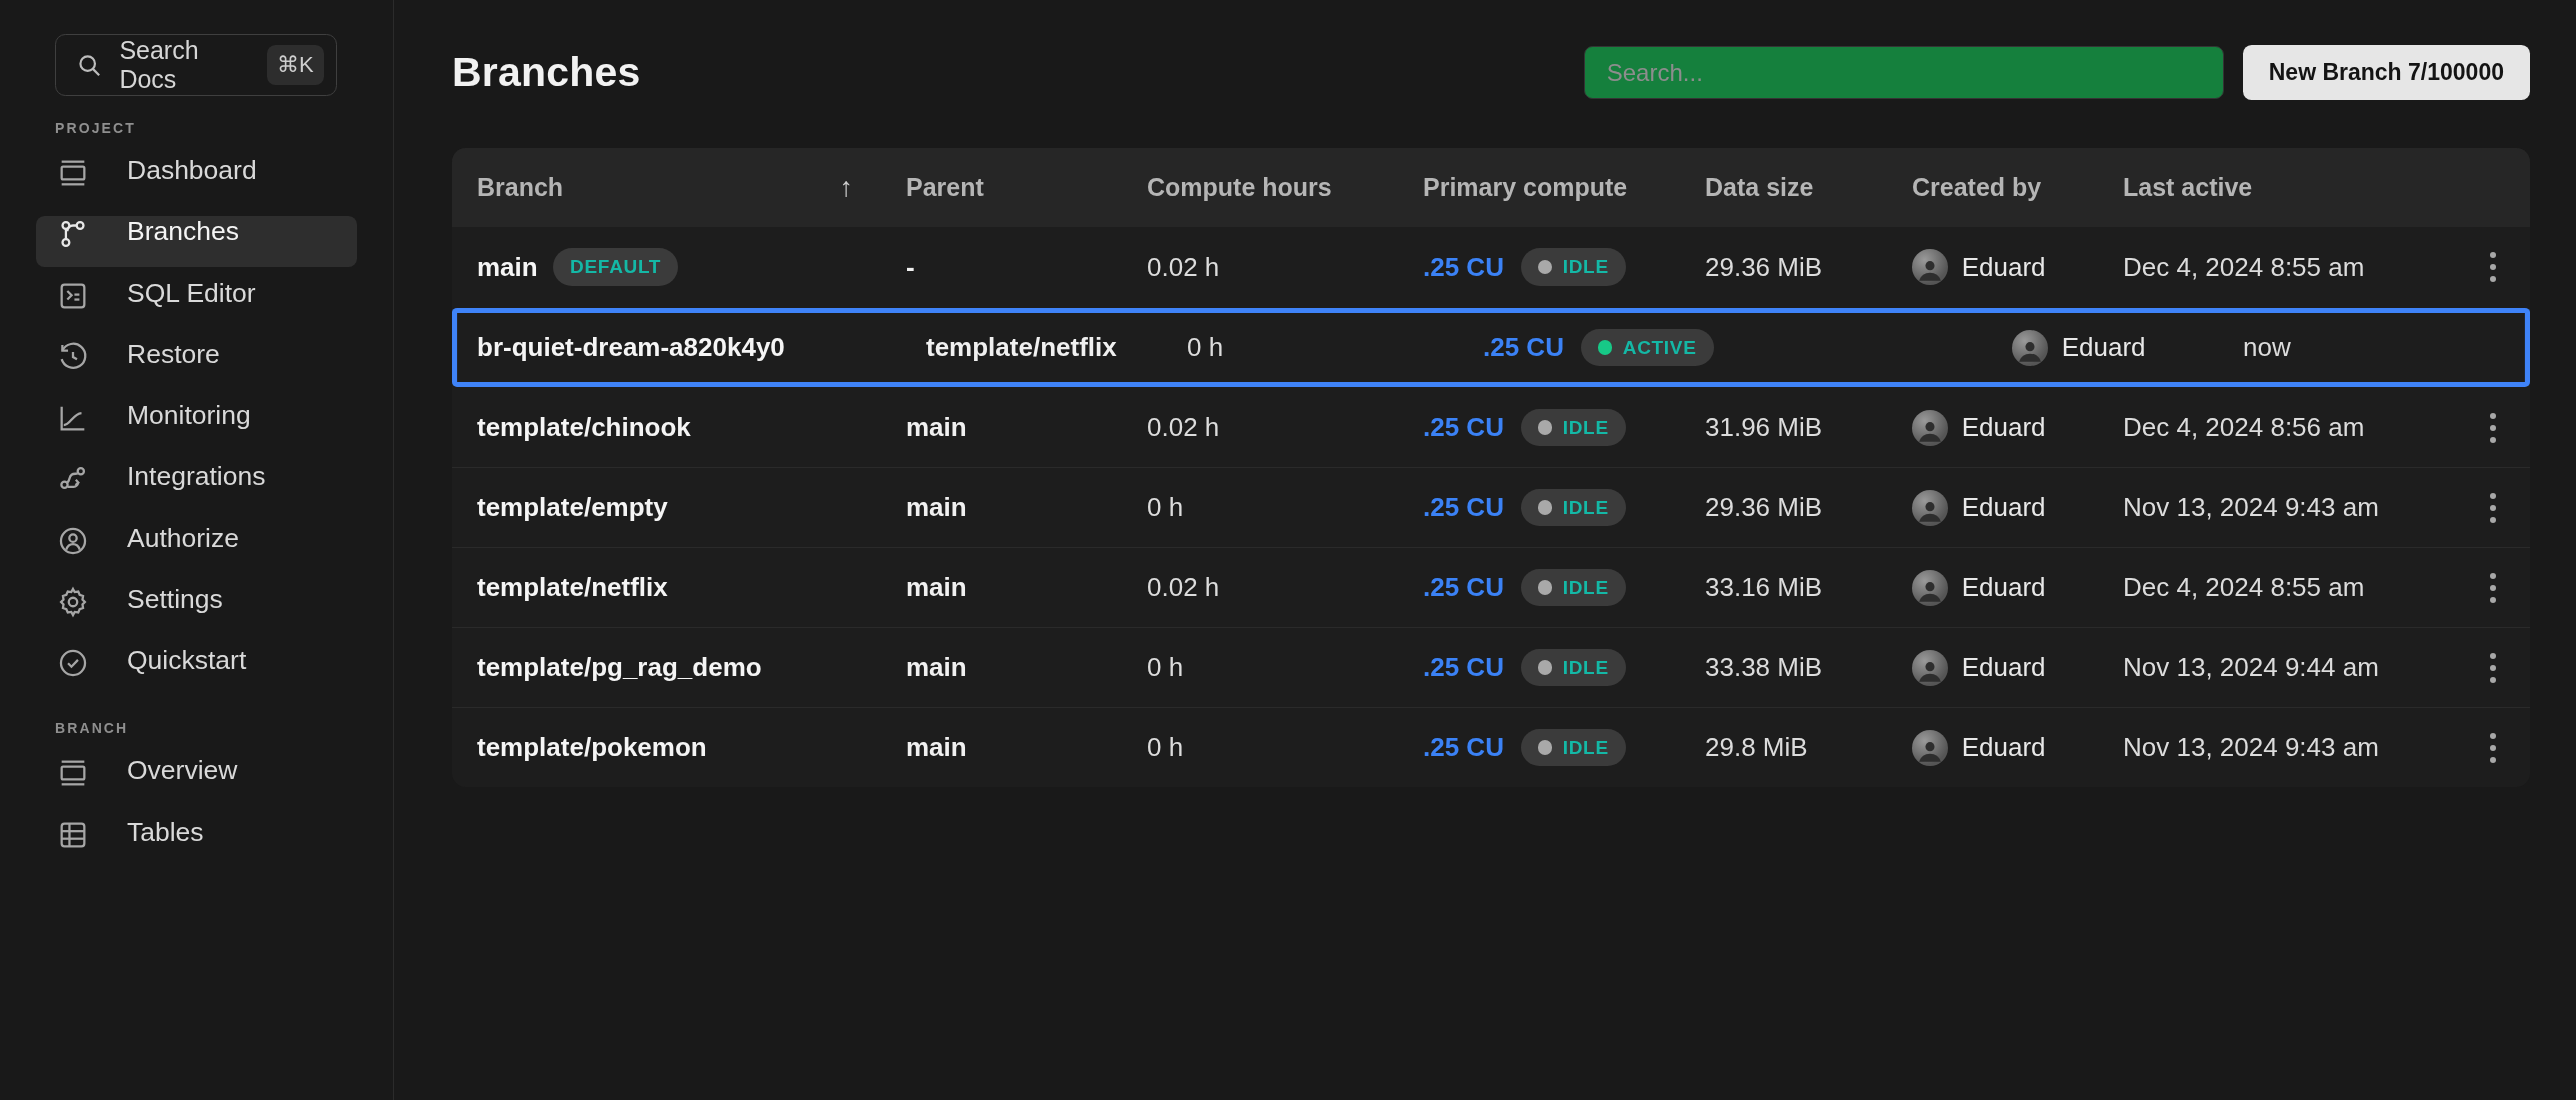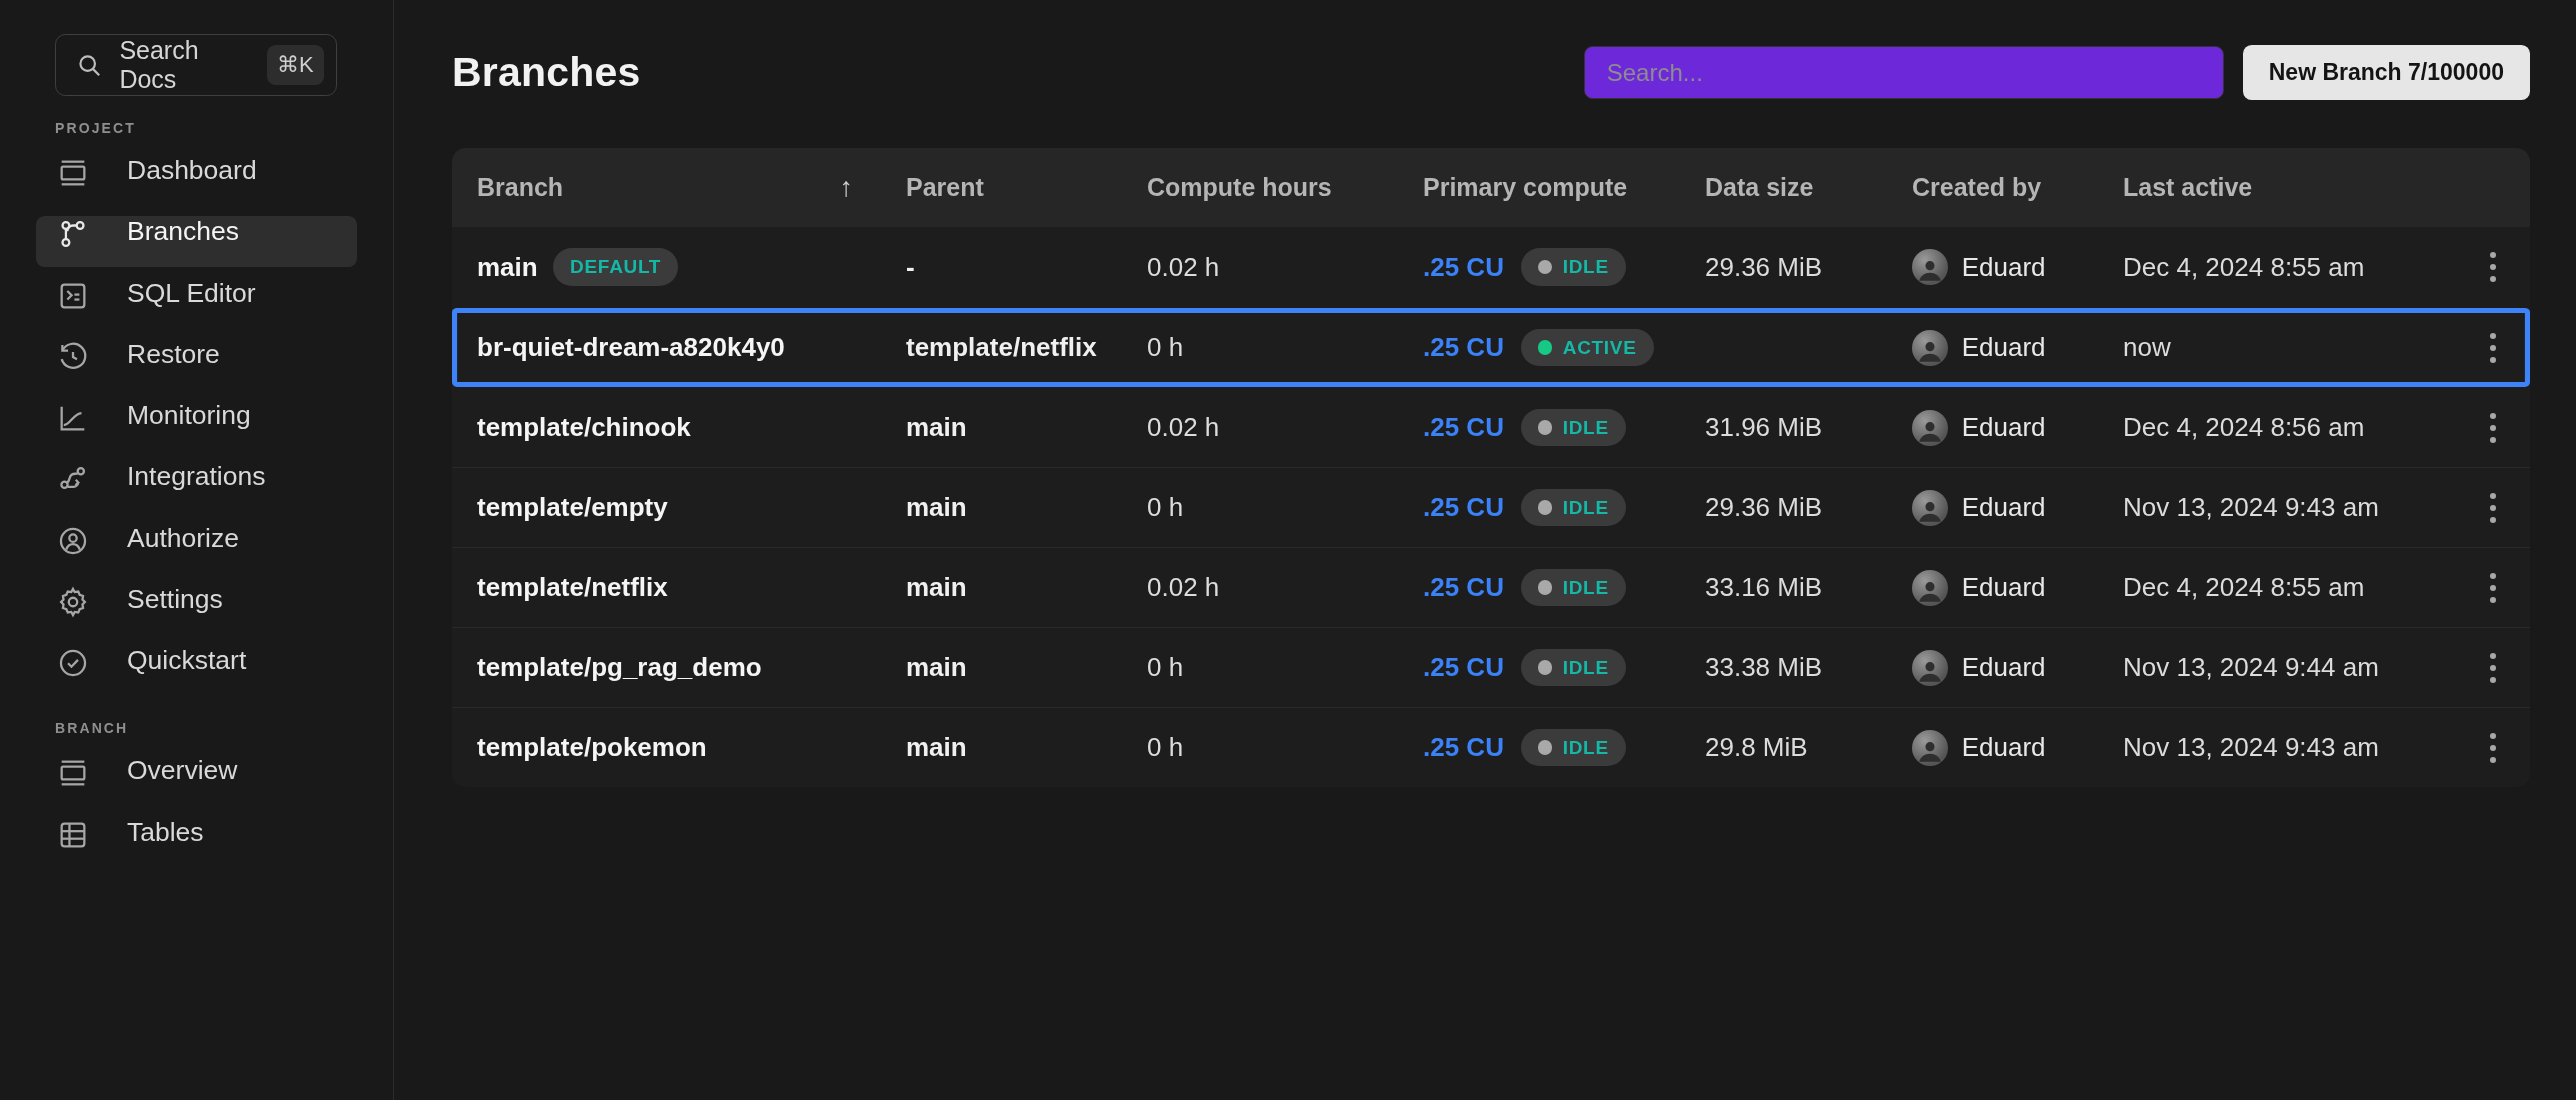--- a/index.html
+++ b/index.html
@@ -64,21 +64,21 @@
   
   .main { flex: 1 1 auto; padding: 0 46px 0 58px; position: relative; }
   .main-header {
     display:flex; align-items:center; justify-content: space-between;
     margin-top: 45px;
   }
   .page-title { font-size: 41px; font-weight: 700; letter-spacing: 0.2px; color:#f2f2f2; }
   .header-actions { display:flex; align-items:center; gap: 19px; }
   .table-search {
     width: 640px; height: 53px;
-    background: #6d28d9;
+    background: #15803d;
     border: 1.7px solid #343434;
     border-radius: 8.6px;
     color:#ededed;
     font-size: 24px;
     font-family: "Liberation Sans", sans-serif;
     padding: 0 22px;
     outline: none;
   }
   .table-search::placeholder { color:#8d8d8d; }
   .new-branch-btn {
@@ -117,20 +117,21 @@
     height: 80px;
     border-top: 1.7px solid #2a2a2a;
     cursor: pointer;
     position: relative;
   }
   .trow:first-child { border-top: none; }
   .trow.selected {
     box-shadow: inset 0 0 0 5.1px #3f83f8;
     border-radius: 5.1px;
     border-top-color: transparent;
+    gap: 20px;
   }
   .trow.selected + .trow { border-top-color: transparent; }
   .cell { font-size: 26px; color:#e8e8e8; display:flex; align-items:center; min-width: 0; }
   .cell.dim { color:#dcdcdc; }
   .branch-cell { gap: 15.4px; }
   .branch-name { font-weight: 700; color:#f5f5f5; white-space: nowrap; }
   .parent-cell { font-weight: 700; color:#f0f0f0; }
   .badge {
     display:inline-flex; align-items:center; gap: 10.3px;
     background:#3b3b3b;

